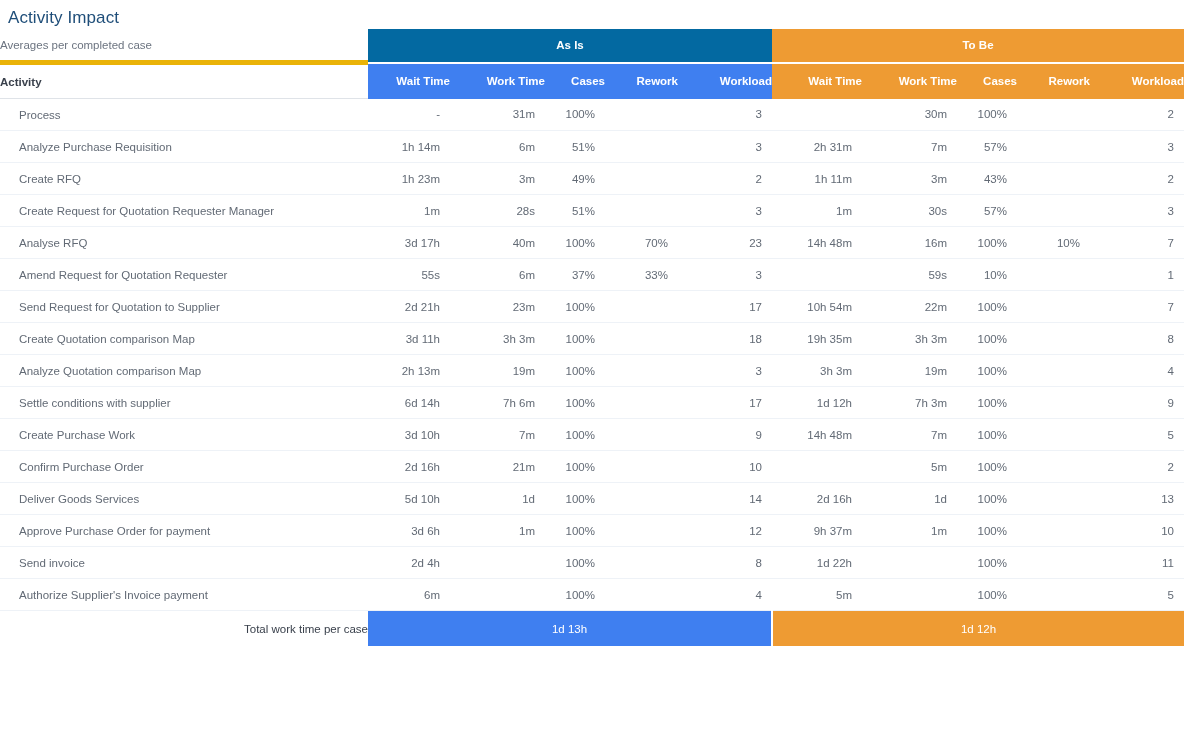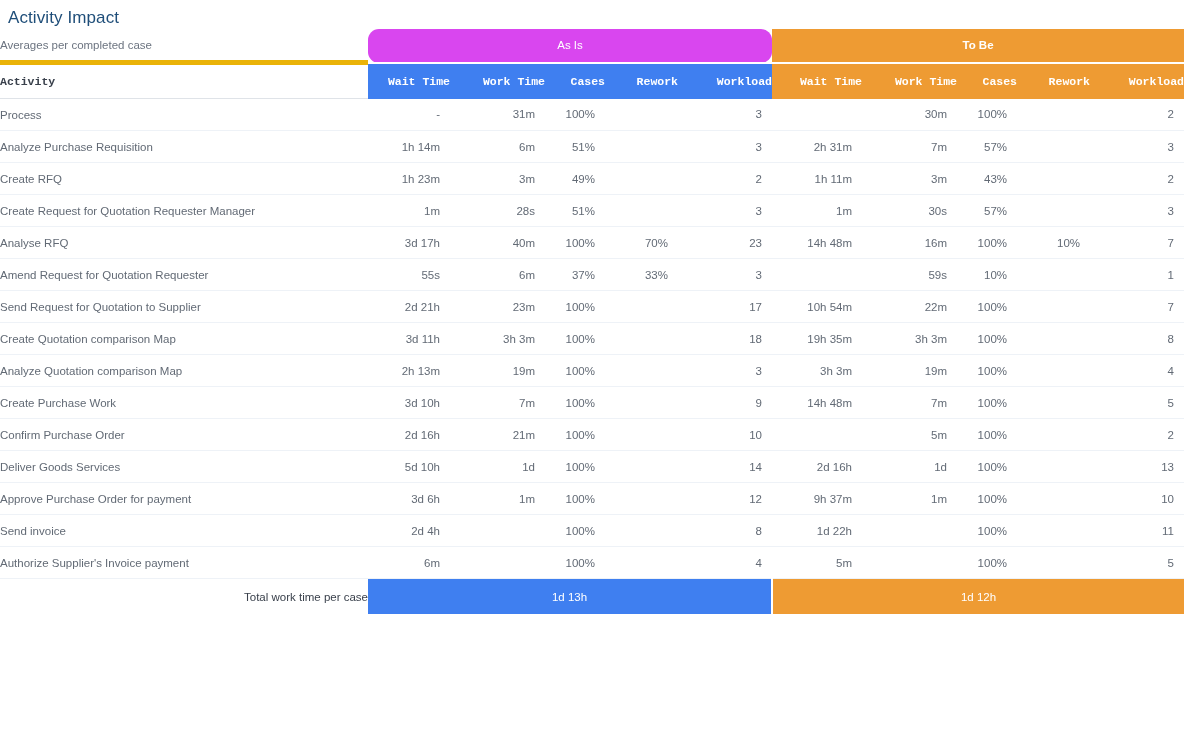--- a/index.html
+++ b/index.html
@@ -60,45 +60,43 @@
   td.grp-label {
     text-align: left;
     padding-left: 8px;
     color: #6c7480;
     font-size: 11.5px;
     background: #ffffff;
     vertical-align: middle;
     border-bottom: 5px solid #eab308;
   }
   td.grp-asis {
-    background: #d946ef;
-    color: #ffffff;
-    font-weight: normal;
+    background: #0369a1;
+    color: #ffffff;
+    font-weight: bold;
     text-align: center;
     font-size: 11.5px;
     vertical-align: middle;
     border-bottom: 2px solid #ffffff;
-    border-radius: 11px;
   }
   td.grp-tobe {
     background: #ee9b33;
     color: #ffffff;
     font-weight: bold;
     text-align: center;
     font-size: 11.5px;
     vertical-align: middle;
     border-bottom: 2px solid #ffffff;
   }
 
   
   tr.head-row td {
     height: 33px;
     padding: 0;
     vertical-align: middle;
-    font-family: Liberation Mono, monospace;
   }
   td.hd-activity {
     background: #ffffff;
     color: #3a414c;
     font-weight: bold;
     text-align: left;
     padding-left: 8px;
     font-size: 11.5px;
     border-bottom: 1px solid #dfe3e8;
   }
@@ -123,21 +121,21 @@
   tbody tr td {
     height: 31px;
     padding: 0;
     vertical-align: middle;
     border-bottom: 1px solid #eef2f7;
     font-size: 11.5px;
     color: #626a75;
   }
   td.cell-activity {
     text-align: left;
-    padding-left: 0;
+    padding-left: 19px;
     white-space: nowrap;
     overflow: hidden;
     text-overflow: ellipsis;
   }
   td.cell-num {
     text-align: right;
     padding-right: 10px;
     white-space: nowrap;
   }
 
@@ -326,20 +324,33 @@
           <td class="cell-num">100%</td>
           <td class="cell-num"></td>
           <td class="cell-num">3</td>
           <td class="cell-num">3h 3m</td>
           <td class="cell-num">19m</td>
           <td class="cell-num">100%</td>
           <td class="cell-num"></td>
           <td class="cell-num">4</td>
         </tr>
         <tr>
+          <td class="cell-activity">Settle conditions with supplier</td>
+          <td class="cell-num">6d 14h</td>
+          <td class="cell-num">7h 6m</td>
+          <td class="cell-num">100%</td>
+          <td class="cell-num"></td>
+          <td class="cell-num">17</td>
+          <td class="cell-num">1d 12h</td>
+          <td class="cell-num">7h 3m</td>
+          <td class="cell-num">100%</td>
+          <td class="cell-num"></td>
+          <td class="cell-num">9</td>
+        </tr>
+        <tr>
           <td class="cell-activity">Create Purchase Work</td>
           <td class="cell-num">3d 10h</td>
           <td class="cell-num">7m</td>
           <td class="cell-num">100%</td>
           <td class="cell-num"></td>
           <td class="cell-num">9</td>
           <td class="cell-num">14h 48m</td>
           <td class="cell-num">7m</td>
           <td class="cell-num">100%</td>
           <td class="cell-num"></td>

